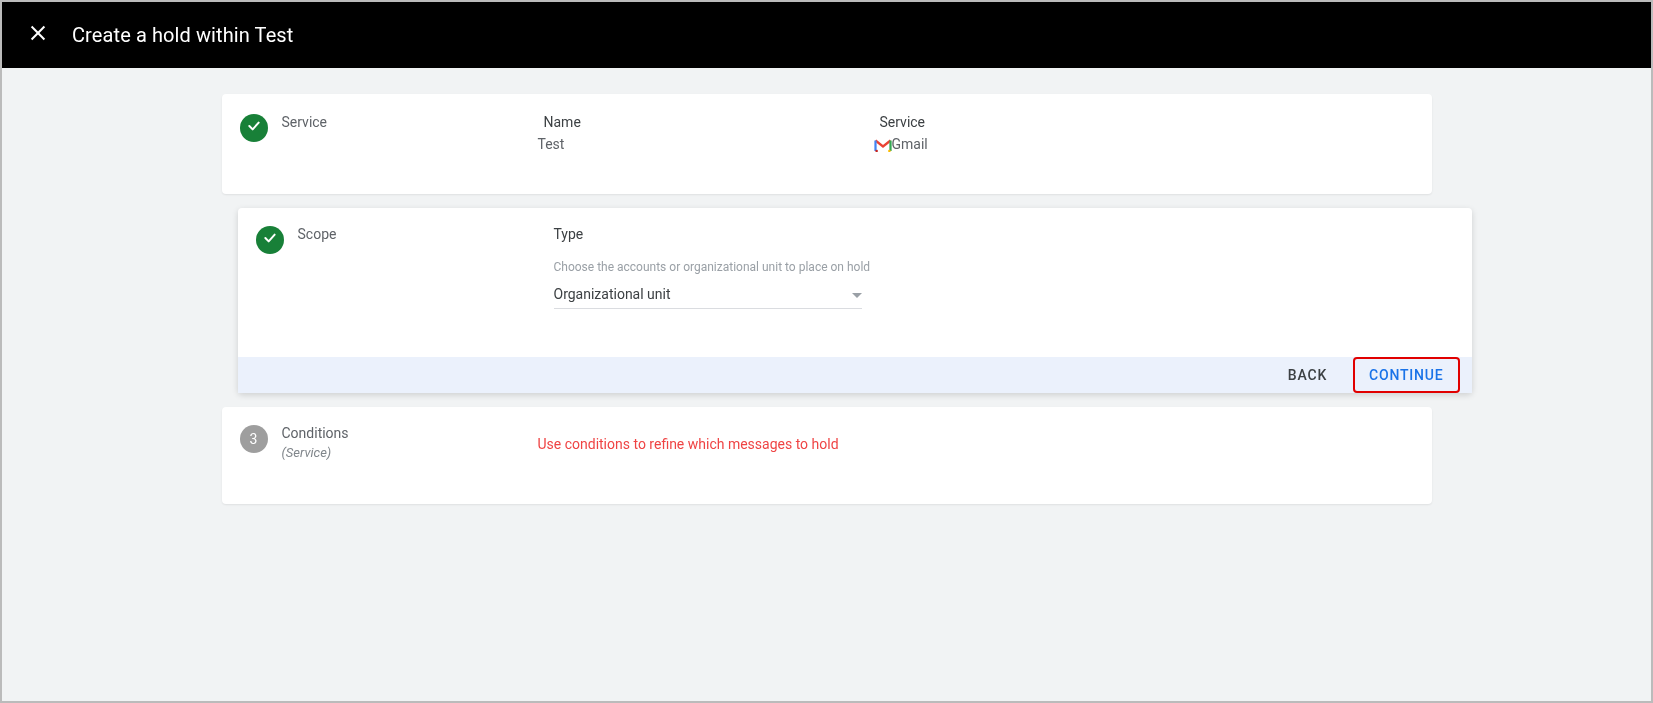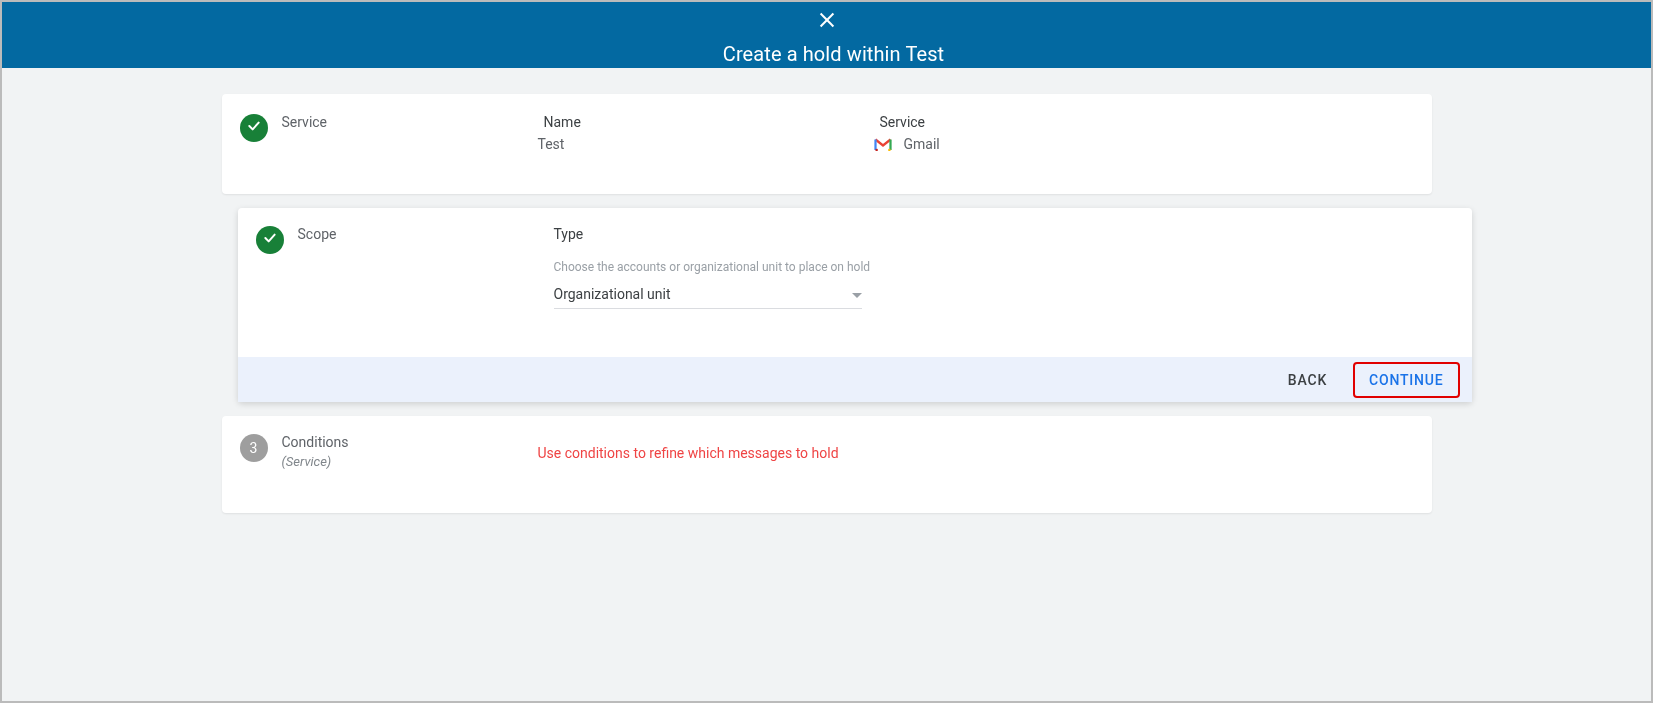--- a/index.html
+++ b/index.html
@@ -5,27 +5,26 @@
   * { box-sizing: border-box; margin: 0; padding: 0; }
   body {
     font-family: 'Google Sans', Roboto, Arial, sans-serif;
     background: #f1f3f4;
     width: 1653px;
     height: 703px;
     overflow: hidden;
     border: 2px solid #bbb;
   }
   .header {
-    background: #0369a1;
+    background: #000000;
     height: 66px;
     display: flex;
     align-items: center;
-    padding: 0 0;
+    padding: 0 16px;
     color: #fff;
-    flex-direction: column;
   }
   .close-btn {
     width: 40px;
     height: 40px;
     display: flex;
     align-items: center;
     justify-content: center;
     cursor: pointer;
     border-radius: 50%;
   }
@@ -85,21 +84,21 @@
   }
   .step-badge.done { background: #188038; }
   .step-badge.pending { background: #9e9e9e; color: #fff; font-size: 14px; }
   .step-badge svg { width: 16px; height: 16px; }
   .step-label-col { width: 256px; flex-shrink: 0; }
   .step-label { font-size: 14px; color: #5f6368; }
   .step-sub { font-size: 13px; color: #80868b; font-style: italic; margin-top: 4px; }
   .summary-col { width: 336px; flex-shrink: 0; }
   .summary-label { font-size: 14px; color: #3c4043; margin-bottom: 6px; padding-left: 6px; }
   .summary-value { font-size: 14px; color: #5f6368; }
-  .service-row { display: flex; gap: 12px; }
+  .service-row { display: flex; align-items: center; gap: 0; }
   .gmail-icon { width: 18px; height: 14px; flex-shrink: 0; }
   .scope-body { flex: 1; }
   .type-label { font-size: 14px; color: #3c4043; margin-bottom: 18px; }
   .help-text { font-size: 12px; color: #9aa0a6; margin-bottom: 8px; }
   .dropdown {
     width: 308px;
     border-bottom: 1px solid #dadce0;
     padding: 4px 0 6px 0;
     display: flex;
     justify-content: space-between;
@@ -113,21 +112,21 @@
     width: 620px;
     border-bottom: 1px solid #dadce0;
     padding: 4px 0 6px 0;
     font-size: 14px;
     color: #3c4043;
   }
   .breadcrumb-input .parent { color: #9aa0a6; }
   .breadcrumb-input .sep { color: #9aa0a6; margin: 0 3px; }
   .actions-bar {
     background: #ebf1fc;
-    height: 45px;
+    height: 36px;
     display: flex;
     align-items: center;
     justify-content: flex-end;
     padding: 4px 12px;
     gap: 12px;
   }
   .btn {
     border: none;
     background: transparent;
     font-family: inherit;

